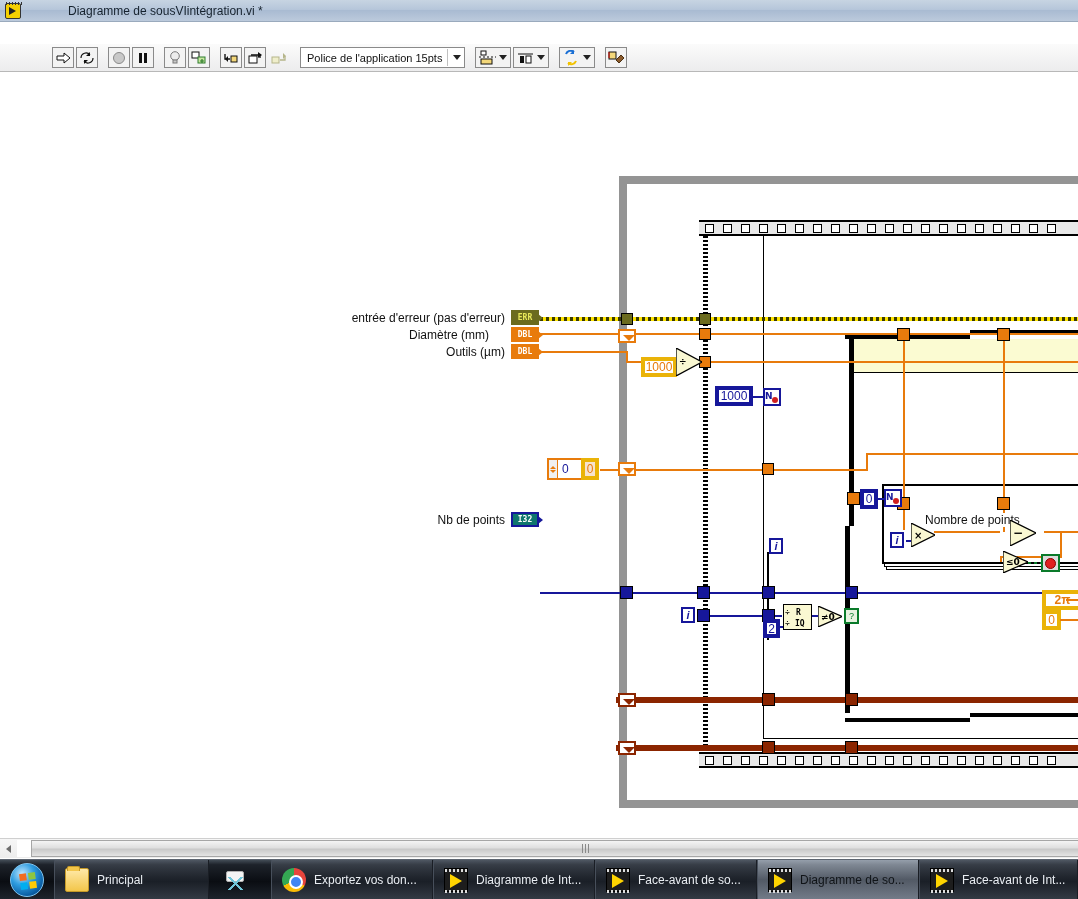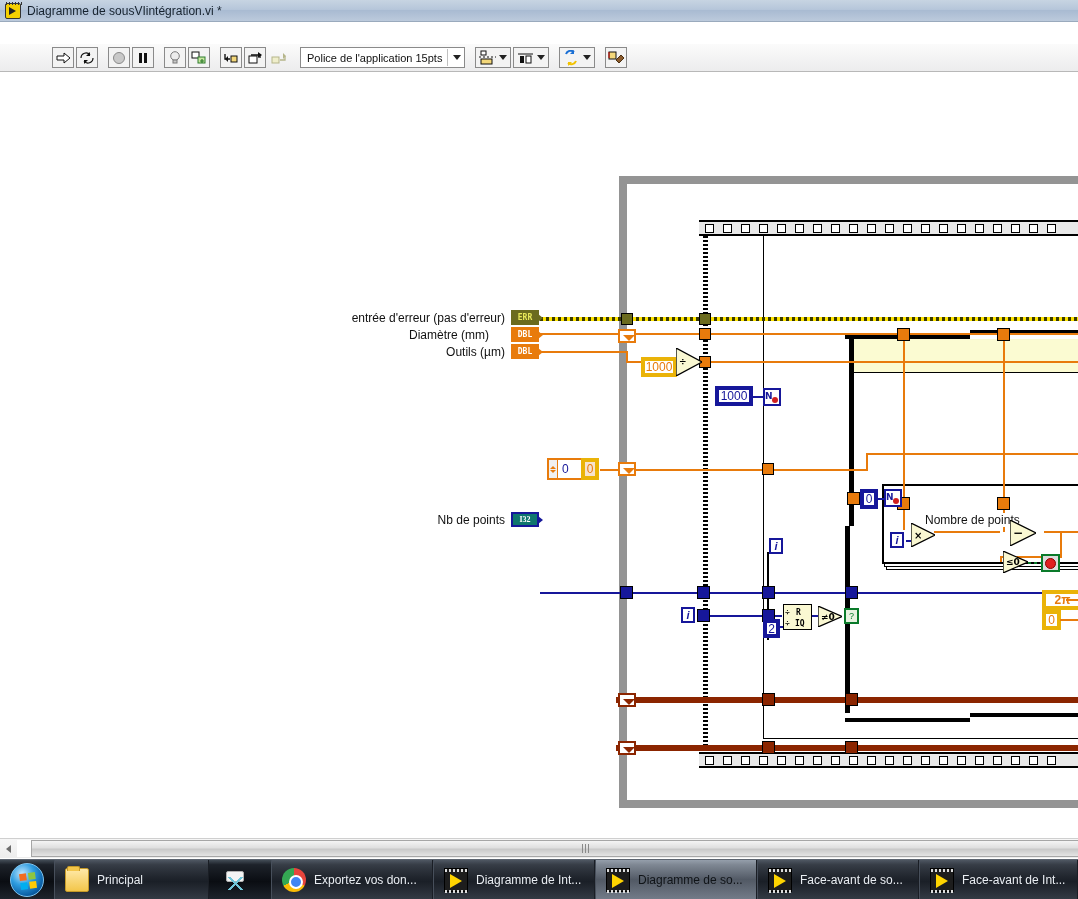--- a/index.html
+++ b/index.html
@@ -26,21 +26,21 @@
   }
   .tb-icon::before {
     content: ""; position: absolute; left: 3px; top: 3px;
     width: 0; height: 0; border-left: 7px solid #222;
     border-top: 4px solid transparent; border-bottom: 4px solid transparent;
   }
   .tb-icon::after {
     content: ""; position: absolute; left: 0; top: -2px; width: 16px; height: 3px;
     background: repeating-linear-gradient(to right, #333 0 1px, transparent 1px 3px);
   }
-  .title-text { font-size: 12px; color: #16222e; white-space: nowrap; }
+  .title-text { font-size: 12px; color: #16222e; white-space: nowrap; margin-left: 41px; }
 
   
   .menubar {
     position: absolute; left: 0; top: 22px; width: 1078px; height: 22px;
     background: #f0f0f0; border-bottom: 1px solid #dcdcdc;
     display: flex; align-items: center; padding-left: 6px;
   }
   .menu-item {
     font-size: 12.5px; color: #111; padding: 2px 8px; white-space: nowrap; cursor: default;
   }
@@ -105,21 +105,21 @@
   .tun.olive  { background: #6b6b1e; }
 
   
   .term {
     border: 2px solid #E87B0C; background: #fff; color:#E87B0C;
     font-family: "DejaVu Sans Mono", monospace; font-size:9px; font-weight:bold;
     display:flex; align-items:center; justify-content:center; line-height:1;
   }
   .term.filled { background:#E87B0C; color:#fff; }
   .term.blue { border-color:#16179A; color:#16179A; }
-  .term.blue.filled { background:#0f766e; color:#fff;font-family:Liberation Serif, serif; }
+  .term.blue.filled { background:#0f766e; color:#fff; }
   .term.olive { border-color:#6b6b1e; background:#6b6b1e; color:#e8e85a; }
   .term .arrow {
     position:absolute; right:-6px; top:50%; transform:translateY(-50%);
     width:0;height:0;border-left:5px solid #16179A;
     border-top:4px solid transparent;border-bottom:4px solid transparent;
   }
   .term.orangearrow .arrow { border-left-color:#E87B0C; }
   .term.oliverarrow .arrow { border-left-color:#6b6b1e; }
 
   .lbl { font-size:12px; color:#111; white-space:nowrap; text-align:right; }
@@ -675,29 +675,29 @@
     <div class="task" style="width:162px;">
       <div class="ticon ic-chrome"></div>
       <span>Exportez vos don...</span>
     </div>
 
     <div class="task" style="width:162px;">
       <div class="ticon ic-lv"></div>
       <span>Diagramme de Int...</span>
     </div>
 
+    <div class="task" style="width:162px;">
+      <div class="ticon ic-lv"></div>
+      <span>Face-avant de so...</span>
+    </div>
+
     <div class="task active" style="width:162px;">
       <div class="ticon ic-lv"></div>
       <span>Diagramme de so...</span>
     </div>
 
-    <div class="task" style="width:162px;">
-      <div class="ticon ic-lv"></div>
-      <span>Face-avant de so...</span>
-    </div>
-
     <div class="task" style="flex:1;">
       <div class="ticon ic-lv"></div>
       <span>Face-avant de Int...</span>
     </div>
   </div>
 
 </div>
 
 </body></html>

